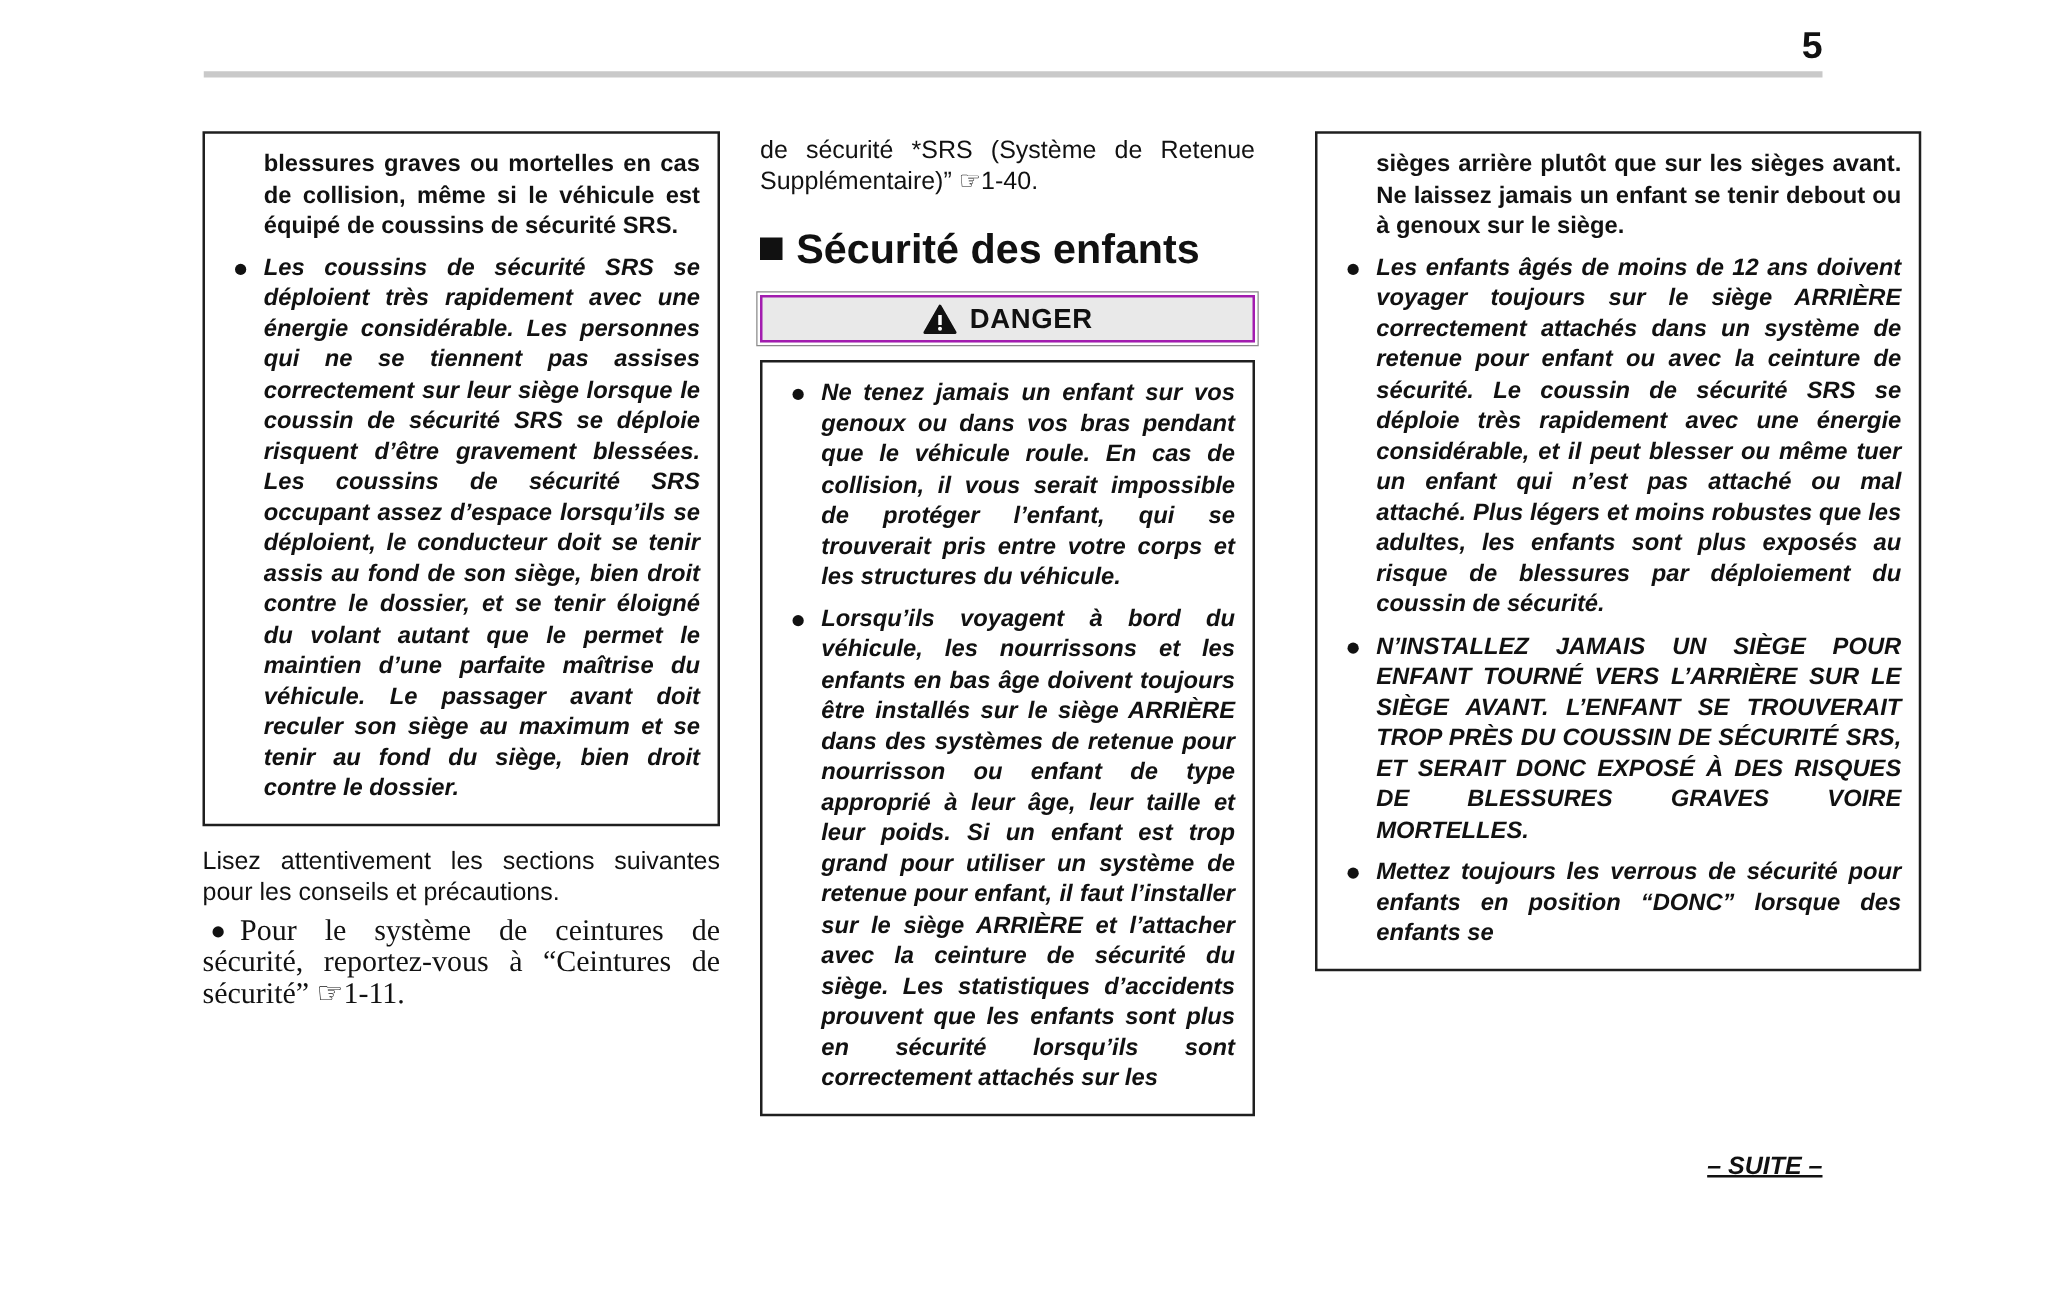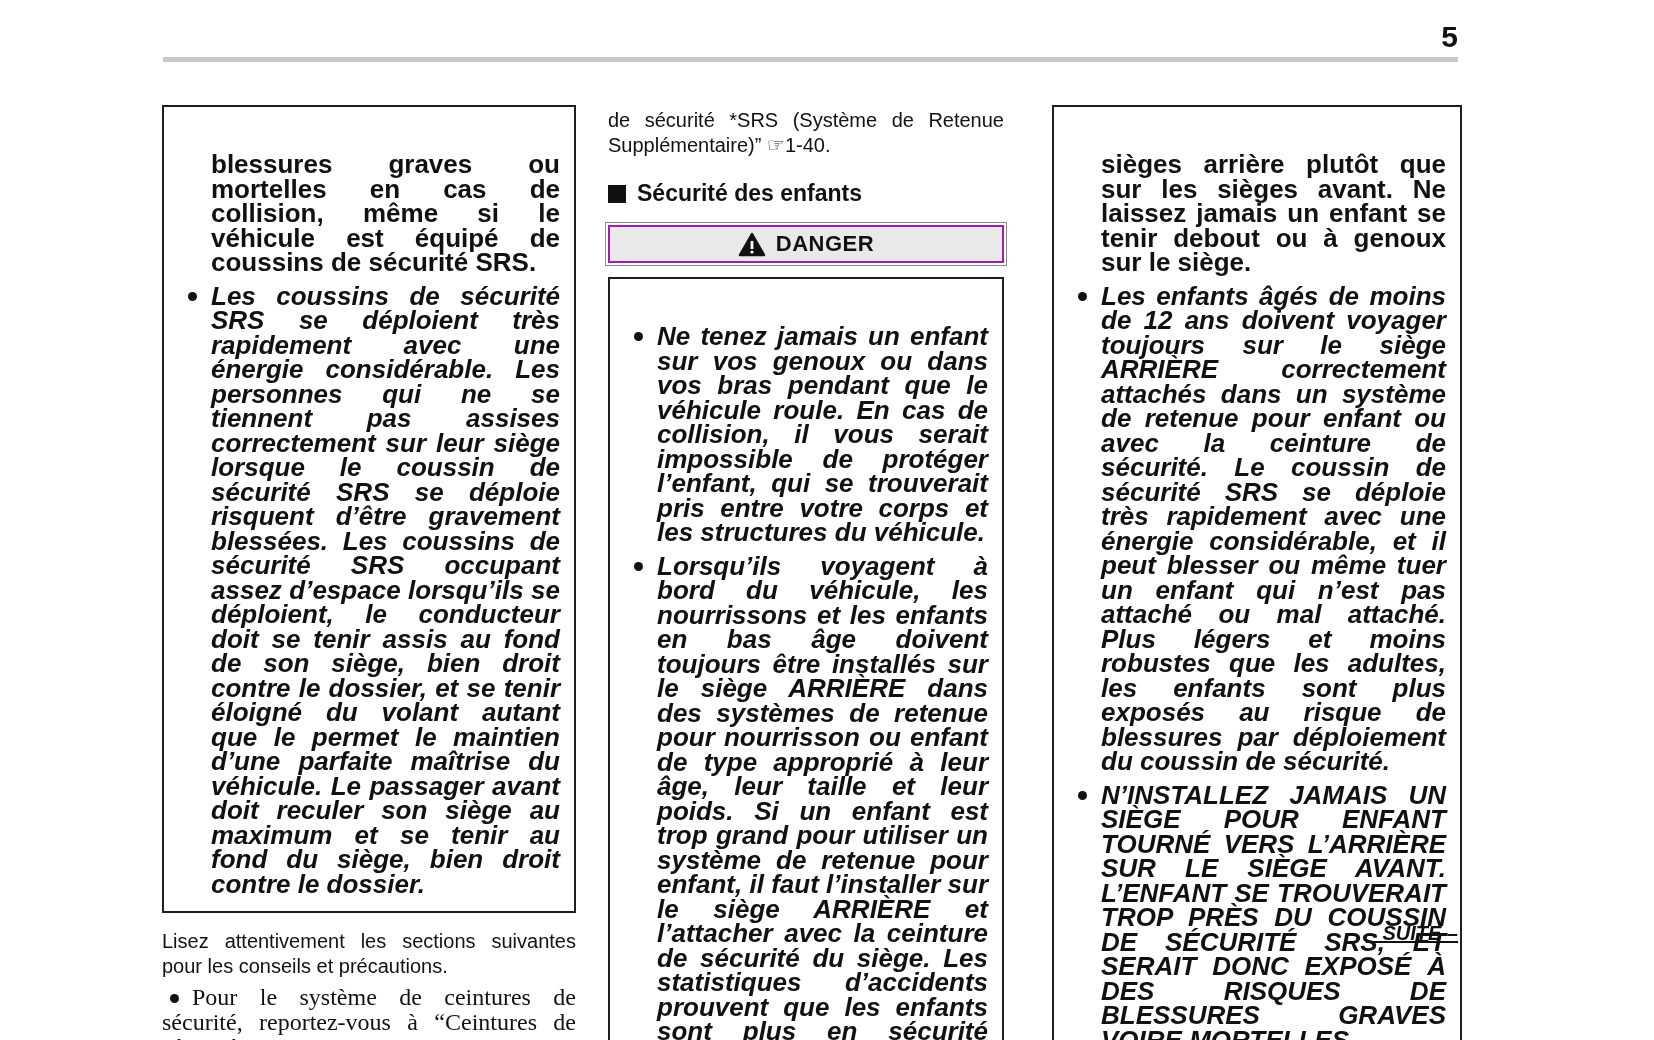--- a/index.html
+++ b/index.html
@@ -15,33 +15,32 @@
     position:absolute;left:163px;top:57px;width:1295px;height:5px;
     background:#c9c9c9;
   }
   .page-number{
     position:absolute;right:196px;top:20px;
     font-size:30px;font-weight:bold;color:#111;
   }
   .col{position:absolute;}
   .col1{left:162px;top:105px;width:414px;}
   .col2{left:608px;top:108px;width:396px;}
-  .col3{left:1052px;top:105px;width:410px;}
+  .col3{left:1052px;top:105px;width:485px;}
 
   .warnbox{
     border:2px solid #1f1f1f;
     background:#fff;
     padding:13px 14px 15px 20px;
     box-sizing:border-box;
   }
   .warnbox .boxtext{
     font-weight:bold;
-    font-size:26px;line-height:24.5px;
+    font-size:19px;line-height:24.5px;
     text-align:justify;
-    margin-top:32px;
   }
   .indented{padding-left:27px;margin:0 0 9px 0;}
   ul.bullets{list-style:none;margin:0;padding:0;}
   ul.bullets li{
     position:relative;
     padding-left:27px;
     margin:0 0 9px 0;
     font-style:italic;
   }
   ul.bullets li:last-child{margin-bottom:0;}
@@ -61,21 +60,21 @@
   .hbullet{
     font-size:24px;line-height:25px;
     text-align:justify;margin:0 0 4px 0;font-family:Liberation Serif, serif;
   }
   .hbullet .dot{
     display:inline-block;width:9px;height:9px;border-radius:50%;
     background:#111;margin:0 13px 2px 8px;
   }
   .section-heading{
     margin:22px 0 18px 0;
-    font-size:23px;font-weight:bold;
+    font-size:33px;font-weight:bold;
     display:flex;align-items:center;gap:11px;
   }
   .section-marker{
     display:inline-block;width:18px;height:18px;background:#111;
     flex:0 0 auto;
   }
   .danger-header{
     border:2px solid #a21caf;
     outline:1px solid #8a8a8a;
     outline-offset:2px;

